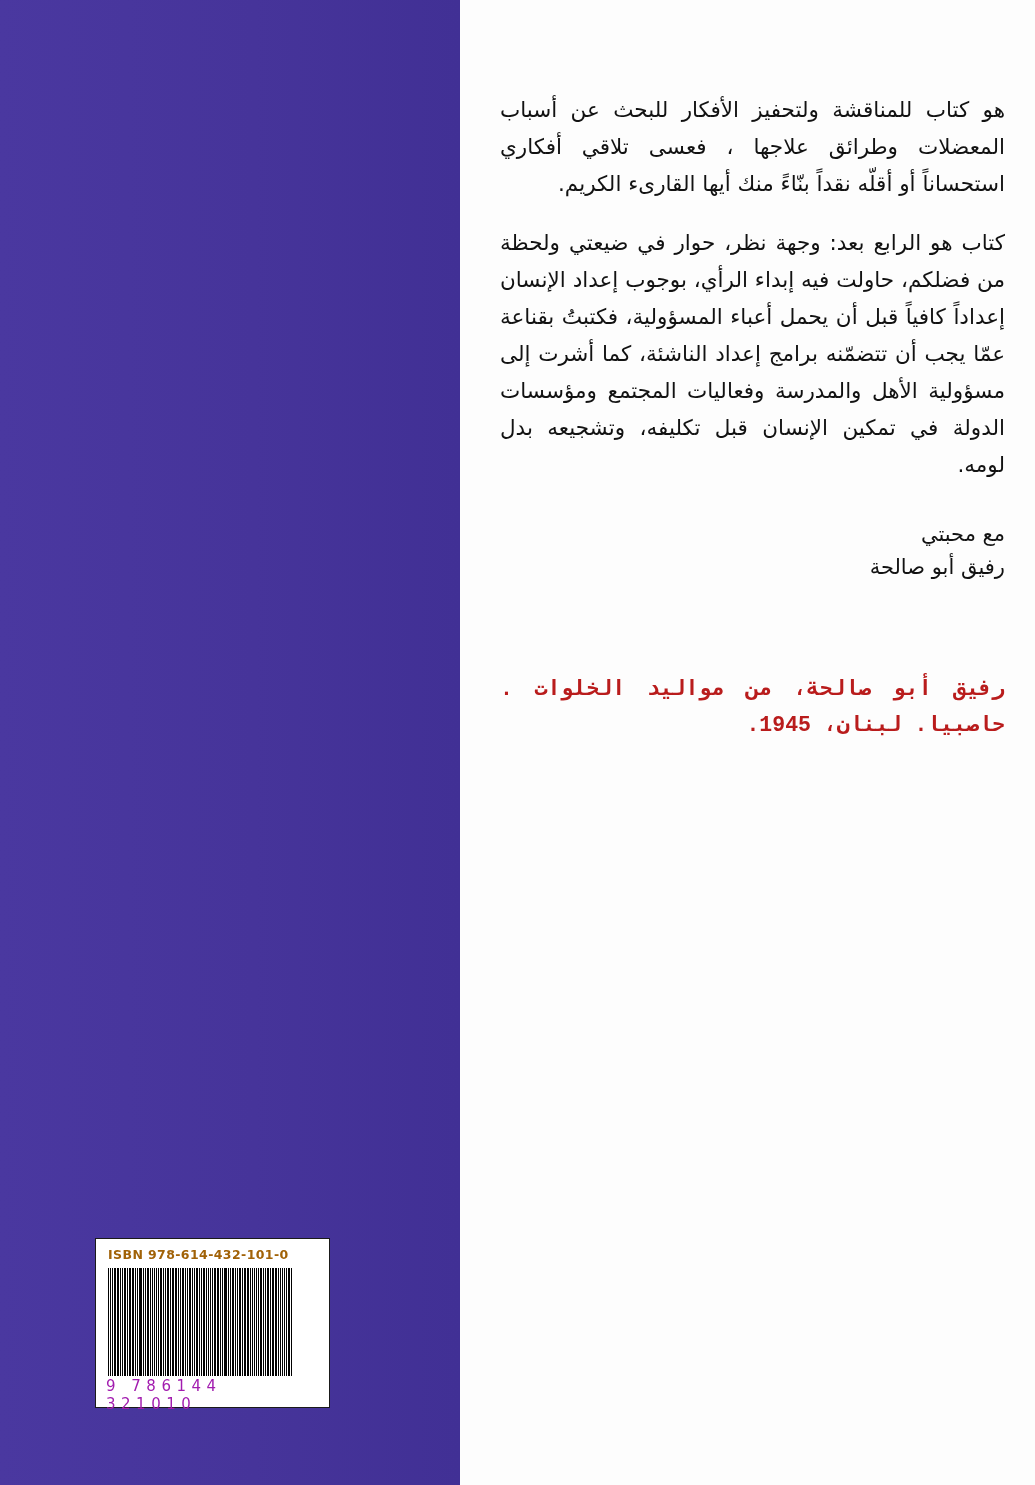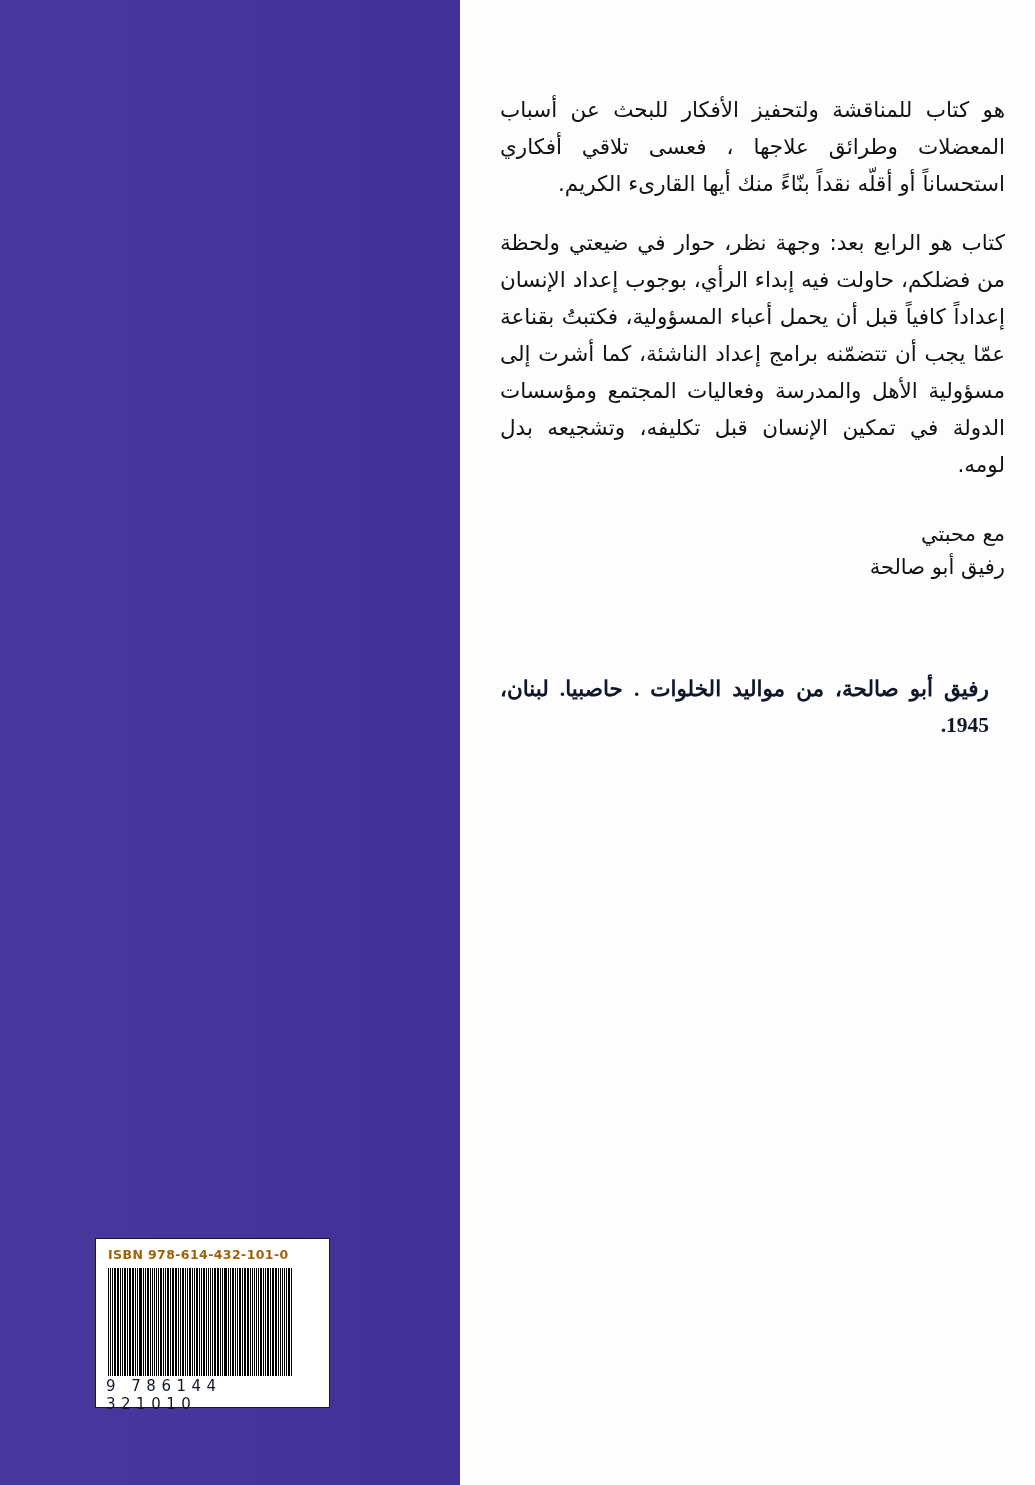--- a/index.html
+++ b/index.html
@@ -66,28 +66,28 @@
     margin: 0;
     text-align: right;
   }
   .sign-block {
     margin-top: 34px;
   }
   .bio {
     margin-top: 86px;
   }
   .bio p {
-    font-family: Liberation Serif, serif;
+    font-family: Liberation Mono, monospace;
     font-size: 21.5px;
     line-height: 1.7;
     font-weight: bold;
-    margin: 0 16px 18px 0;
+    margin: 0 0 18px 0;
     text-align: justify;
     text-align-last: right;
-    color: #0f172a;
+    color: #b91c1c;
   }
   
   .barcode-box {
     position: absolute;
     left: 95px;
     top: 1238px;
     width: 235px;
     height: 170px;
     background: #ffffff;
     border: 1px solid #1a1a1a;
@@ -115,21 +115,21 @@
     display: block;
     background: #000;
     height: 100%;
     margin-right: 1px;
   }
   .digits {
     direction: ltr;
     font-family: "DejaVu Sans", "Liberation Sans", sans-serif;
     font-size: 15px;
     letter-spacing: 5.5px;
-    color: #0f172a;
+    color: #a21caf;
     text-align: left;
     margin-left: 2px;
     margin-top: 1px;
   }
 </style>
 </head>
 <body>
 
 <div class="page">
 

